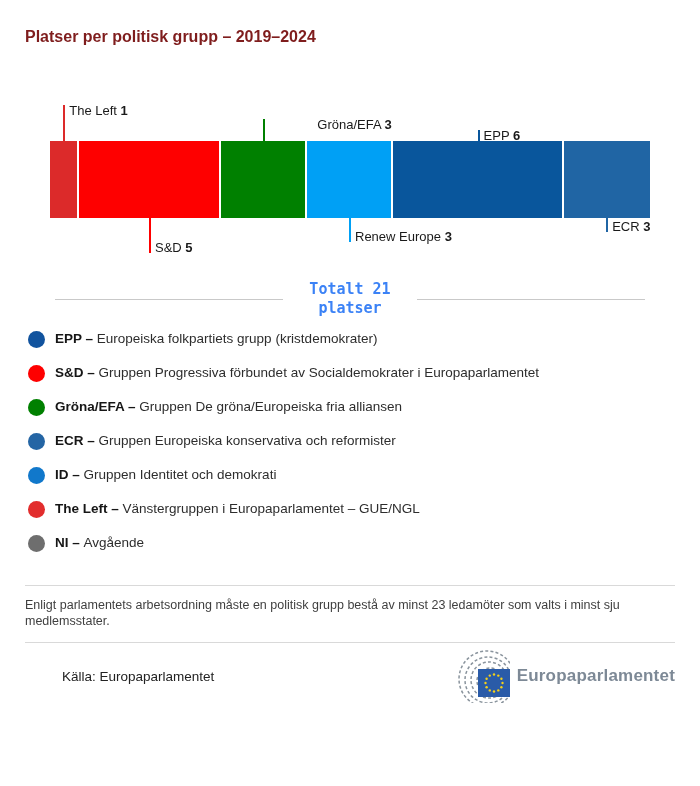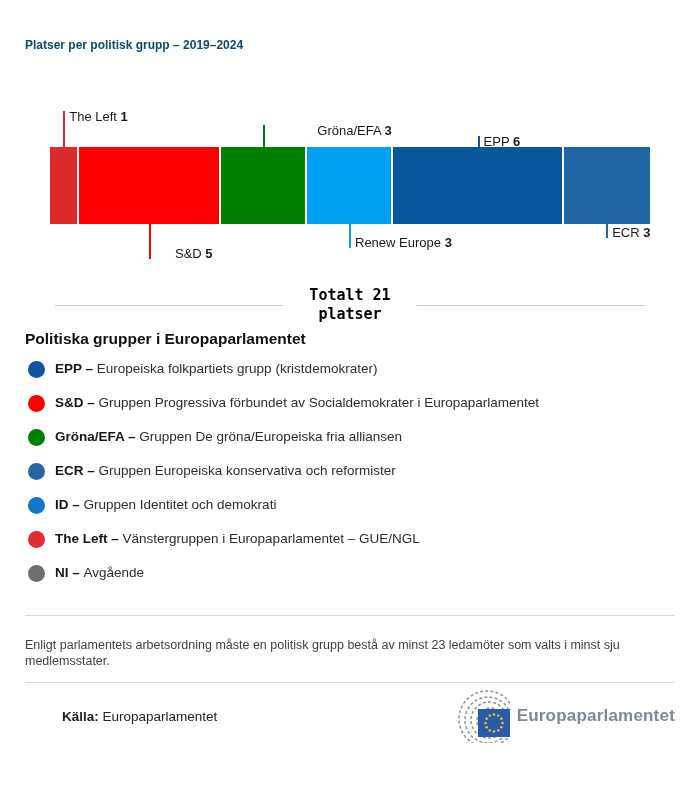--- a/index.html
+++ b/index.html
@@ -4,56 +4,56 @@
 <style>
   * { box-sizing: border-box; margin: 0; padding: 0; }
   html, body { background: #fff; }
   body {
     width: 700px; height: 786px;
     font-family: "Liberation Sans", sans-serif;
     color: #1a1a1a;
   }
   .page { position: relative; width: 700px; height: 786px; padding: 0 25px; overflow: hidden; }
 
-  .title { margin-top: 38px; font-size: 12px; font-weight: bold; color: #0c4a6e; }
+  .title { margin-top: 28px; font-size: 16px; font-weight: bold; color: #7f1d1d; }
   .subtitle { margin-top: 12px; font-size: 15px; font-weight: normal; color: #3c3c3c; }
 
   .chart-wrap { position: relative; margin-top: 50px; height: 168px; text-align: right; }
   .bar { position: absolute; left: 25px; top: 45px; width: 600px; height: 77px; display: flex; }
   .seg { height: 100%; }
   .seg:not(:last-child) { border-right: 2px solid #fff; }
   .callout-line { position: absolute; width: 2px; }
   .callout-label { position: absolute; font-size: 13px; white-space: nowrap; color: #1a1a1a; }
   .callout-label b { font-weight: bold; }
 
   .total-row { display: flex; align-items: center; margin: 16px 30px 0; }
   .hline { flex: 1; height: 1px; background: #c9c9c9; }
   .total-text {
     font-family: "DejaVu Sans Mono", monospace;
     font-weight: bold; font-size: 15px; line-height: 19px;
-    text-align: center; padding: 0 26px; color: #000000;
+    text-align: center; padding: 0 26px; color: #3b82f6;
   }
 
   .legend-heading { margin-top: 6px; font-size: 15.5px; font-weight: bold; color: #111; }
   .legend { margin-top: 13px; }
   .legend-row { display: flex; height: 34px; }
   .dot { width: 17px; height: 17px; border-radius: 50%; margin-left: 3px; margin-right: 10px; flex: none; }
   .legend-text { font-size: 13.5px; color: #2d2d2d; }
   .legend-text .b { font-weight: bold; color: #161616; }
 
   .note {
-    margin-top: 16px; padding: 21px 0 13px;
+    margin-top: 16px; padding: 11px 0 13px;
     border-top: 1px solid #d9d9d9; border-bottom: 1px solid #d9d9d9;
     font-size: 12.5px; line-height: 16px; color: #3f3f3f;
   }
   .note-inner { max-width: 628px; }
 
   .footer-row { display: flex; justify-content: space-between; align-items: center; margin-top: 6px; }
   .source { font-size: 13.5px; color: #222; }
-  .source .b { font-weight: bold; padding-left: 37px; }
+  .source .b { font-weight: normal; padding-left: 37px; }
   .logo { display: flex; align-items: center; gap: 7px; }
   .logo-text { font-size: 17px; font-weight: bold; color: #7d8996; letter-spacing: .2px; }
 </style>
 </head>
 <body>
 
 <div class="page">
 
   <h1 class="title">Platser per politisk grupp – 2019–2024</h1>
 
@@ -62,41 +62,40 @@
         <div class="seg" style="width: 4.7619%; background: rgb(220, 42, 42);"></div>
         <div class="seg" style="width: 23.8095%; background: rgb(254, 0, 0);"></div>
         <div class="seg" style="width: 14.2857%; background: rgb(0, 128, 0);"></div>
         <div class="seg" style="width: 14.2857%; background: rgb(0, 160, 245);"></div>
         <div class="seg" style="width: 28.5714%; background: rgb(9, 86, 156);"></div>
         <div class="seg" style="width: 14.2857%; background: rgb(32, 101, 164);"></div>
       </div>
   <div class="callout-line" style="left: 38.2857px; background: rgb(220, 42, 42); height: 36px; top: 9px;"></div>
       <div class="callout-label" style="left: 44.2857px; top: 7px;"><span>The Left </span><b>1</b></div>
       <div class="callout-line" style="left: 124px; background: rgb(254, 0, 0); height: 35px; top: 122px;"></div>
-      <div class="callout-label" style="left: 130px; top: 144px; margin-left: 20px;"><span>S&amp;D </span><b>5</b></div>
+      <div class="callout-label" style="left: 130px; top: 144px;"><span>S&amp;D </span><b>5</b></div>
       <div class="callout-line" style="left: 238.286px; background: rgb(0, 128, 0); height: 22px; top: 23px;"></div>
       <div class="callout-label" style="left: 244.286px; top: 21px; margin-left: 48px;"><span>Gröna/EFA </span><b>3</b></div>
       <div class="callout-line" style="left: 324px; background: rgb(0, 160, 245); height: 24px; top: 122px;"></div>
       <div class="callout-label" style="left: 330px; top: 133px;"><span>Renew Europe </span><b>3</b></div>
       <div class="callout-line" style="left: 452.571px; background: rgb(9, 86, 156); height: 11px; top: 34px;"></div>
       <div class="callout-label" style="left: 458.571px; top: 32px;"><span>EPP </span><b>6</b></div>
       <div class="callout-line" style="left: 581.143px; background: rgb(32, 101, 164); height: 14px; top: 122px;"></div>
       <div class="callout-label" style="left: 587.143px; top: 123px;"><span>ECR </span><b>3</b></div>
     </div>
 
   <div class="total-row">
     <div class="hline"></div>
     <div class="total-text">
       <div>Totalt 21</div>
       <div>platser</div>
     </div>
     <div class="hline"></div>
   </div>
 
-  <h3 class="legend-heading">Politiska grupper i Europaparlamentet</h3>
   <div class="legend" id="legend">
       <div class="legend-row">
         <span class="dot" style="background: rgb(17, 83, 158);"></span>
         <span class="legend-text"><span class="b">EPP – </span><span>Europeiska folkpartiets grupp (kristdemokrater)</span></span>
       </div>
       <div class="legend-row">
         <span class="dot" style="background: rgb(254, 0, 0);"></span>
         <span class="legend-text"><span class="b">S&amp;D – </span><span>Gruppen Progressiva förbundet av Socialdemokrater i Europaparlamentet</span></span>
       </div>
       <div class="legend-row">

